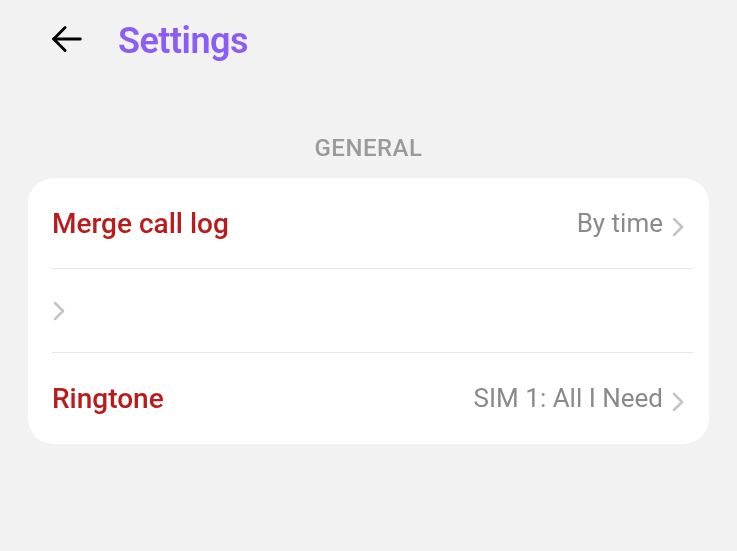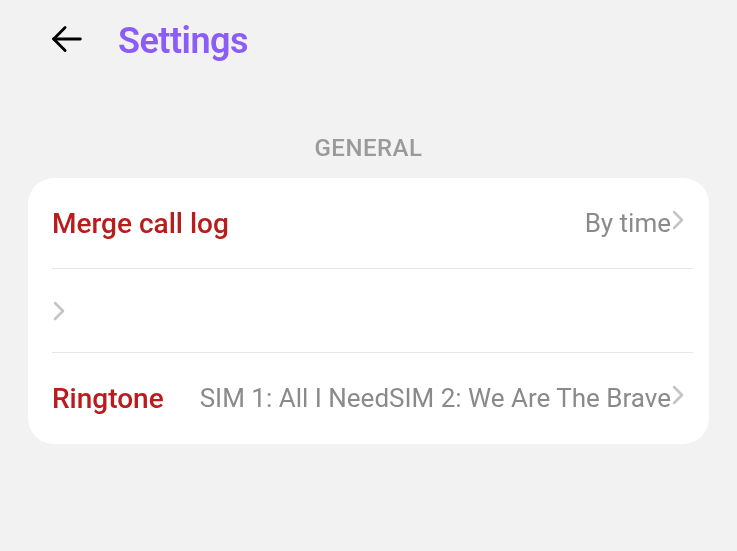--- a/index.html
+++ b/index.html
@@ -66,39 +66,40 @@
       height: 1px;
       background: #e6e6e6;
     }
     .row-label {
       font-size: 28px;
       font-weight: 500;
       color: #b91c1c;
     }
     .row-right {
       display: flex;
-      align-items: flex-start;
+      align-items: flex-end;
+      gap: 8px;
     }
     .row-value {
       font-size: 26px;
       color: #8a8a8a;
       text-align: right;
       line-height: 1.35;
     }
     .chevron {
       display: flex;
       align-items: center;
     }
     .chevron svg {
       width: 14px;
       height: 28px;
     }
     .multi-value {
       display: flex;
-      flex-direction: row;
+      flex-direction: column;
       align-items: flex-end;
     }
   </style>
 </head>
 <body>
 
 <div class="header">
   <div class="back-button">
     <span>
       <svg viewBox="0 0 40 40" fill="none" stroke="#000" stroke-width="3" stroke-linecap="round" stroke-linejoin="round">
@@ -134,21 +135,20 @@
         </svg>
       </span>
     </div>
   </div>
 
   <div class="row">
     <div class="row-label">Ringtone</div>
     <div class="row-right">
       <div class="row-value multi-value">
         <div>SIM 1: All I Need</div>
-        <div>SIM 2: We Are The Brave</div>
       </div>
       <span class="chevron">
         <svg viewBox="0 0 14 28" fill="none" stroke="#c4c4c4" stroke-width="2.5" stroke-linecap="round" stroke-linejoin="round">
           <polyline points="3,6 11,14 3,22"></polyline>
         </svg>
       </span>
     </div>
   </div>
 
 </div>

